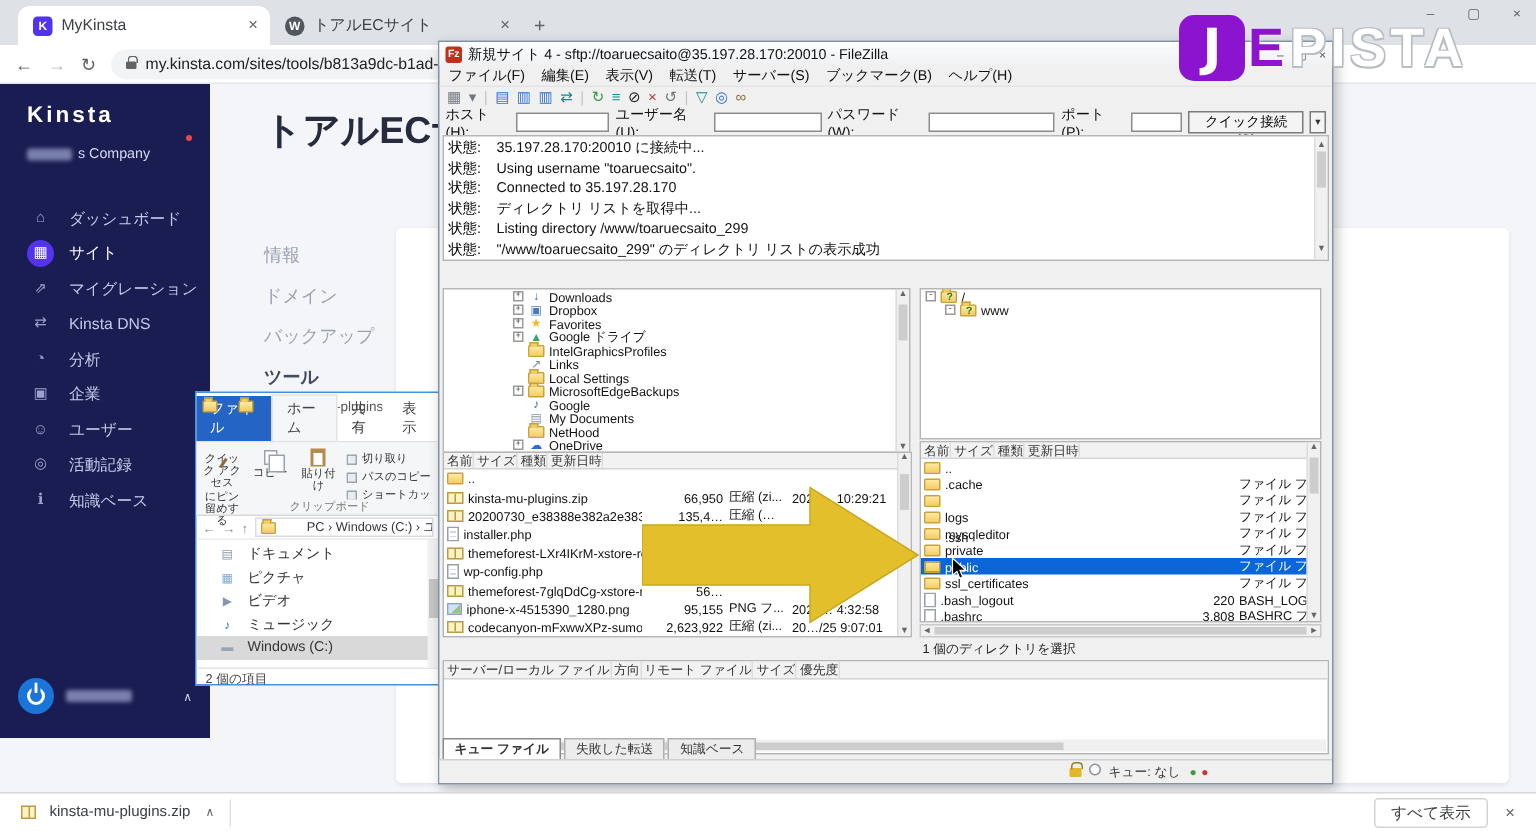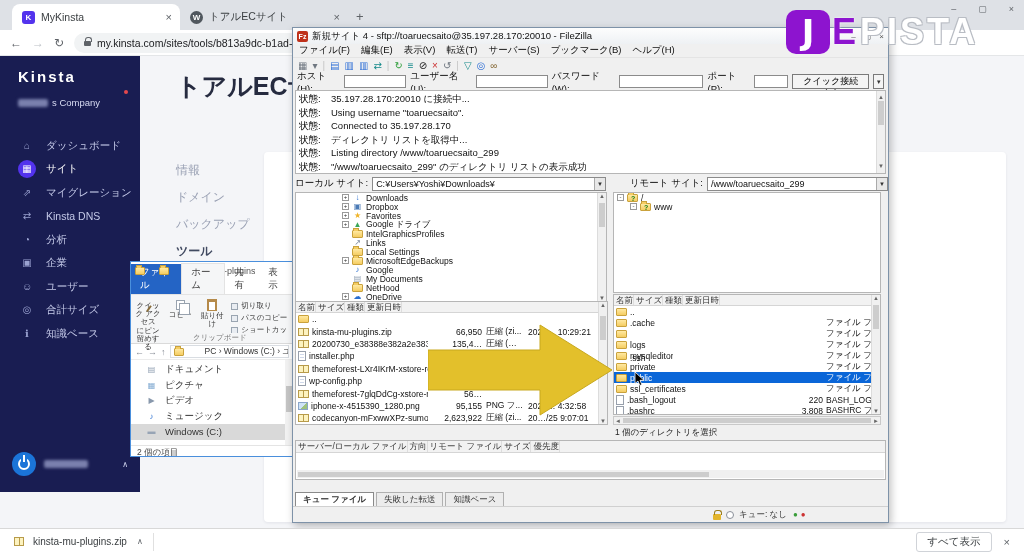--- a/index.html
+++ b/index.html
@@ -136,29 +136,29 @@
   .fz-llist .frow { height:12.4px; }
   .fz-rlist .frow { height:11px; }
   .frow span { overflow:hidden; flex:none; }
   .frow.sel { background:var(--selection); color:#fff; }
   .lc1{width:132px; padding-left:2px; display:flex; align-items:center;} .lc2{width:58px; text-align:right; padding-right:4px;} .lc3{width:42px;} .lc4{width:66px;}
   .rc1{width:182px; padding-left:2px; display:flex; align-items:center;} .rc2{width:30px; text-align:right; padding-right:3px;} .rc3{width:46px;} .rc4{width:20px;}
   .statusline { position:absolute; font-size:8.5px; color:#222; height:12px; }
   .hscroll { position:absolute; height:9px; background:#f0f0f0; border:1px solid #c9c9c9; display:flex; align-items:center; }
   .hscroll .a { font-size:6px; color:#666; width:8px; text-align:center; }
   .hscroll .thumb { height:5px; background:#cdcdcd; flex:1; margin:0 1px; }
-  .fz-qpanel { position:absolute; left:2px; top:412px; width:591px; height:40px; background:#fff; border:1px solid #b6b6b6; }
+  .fz-qpanel { position:absolute; left:2px; top:412px; width:591px; height:63px; background:#fff; border:1px solid #b6b6b6; }
   .fz-qpanel .lhdr { height:12px; }
   .qh { position:absolute; left:1px; right:1px; bottom:1px; height:8px; background:#f0f0f0; display:flex; align-items:center; }
   .qh .thumb { height:5px; width:70%; background:#cdcdcd; margin-left:1px; }
   .fz-qtabs { position:absolute; left:2px; top:464px; display:flex; gap:2px; font-size:8.5px; }
   .qtab { padding:1px 7px; background:#ececec; border:1px solid #b0b0b0; color:#333; }
   .qtab.active { background:#fff; border-color:#8a8a8a; font-weight:bold; }
   .fz-status { position:absolute; left:0; bottom:0; width:595px; height:16px; background:#f0f0f0; border-top:1px solid #d0d0d0; font-size:8.5px; }
-  .fz-status .grp { position:absolute; left:420px; top:2px; display:flex; align-items:center; gap:5px; color:#333; }
+  .fz-status .grp { position:absolute; left:420px; top:2px; display:flex; gap:5px; color:#333; }
   .mini-lock { width:8px; height:6px; background:#e3b52b; border-radius:1px; position:relative; margin-top:3px; }
   .mini-lock::before { content:""; position:absolute; top:-4px; left:1px; width:6px; height:4px; border:1px solid #9a7d1c; border-bottom:none; border-radius:3px 3px 0 0; }
   .mini-clock { width:8px; height:8px; border:1px solid #8a8f98; border-radius:50%; background:#fff; }
   .dots { position:absolute; left:500px; top:3px; display:flex; gap:3px; font-size:8px; }
   .dot-g{color:#3a9d3a} .dot-r{color:#cc3333}
 
   
   .dlbar { position:absolute; left:0; top:528px; width:1024px; height:26px; background:#fff; border-top:1px solid #d8d8d8; z-index:12; display:flex; align-items:center; }
   .dlchip { display:flex; align-items:center; gap:6px; margin-left:14px; font-size:10px; color:#3c4043; }
   .dlchip .fi { width:10px; height:9px; }
@@ -267,21 +267,21 @@
           <div class="knav-item">
           <span class="knav-ic">▣</span>
           <span>企業</span>
         </div>
           <div class="knav-item">
           <span class="knav-ic">☺</span>
           <span>ユーザー</span>
         </div>
           <div class="knav-item">
           <span class="knav-ic">◎</span>
-          <span>合計サイズ</span>
+          <span>活動記録</span>
         </div>
           <div class="knav-item">
           <span class="knav-ic">ℹ</span>
           <span>知識ベース</span>
         </div>
         </div>
       <div class="kuser">
         <span class="power"></span>
         <span class="blurblock" style="width:44px;"></span>
         <span class="chev">∧</span>
@@ -456,32 +456,20 @@
           <span>"/www/toaruecsaito_299" のディレクトリ リストの表示成功</span>
         </div>
         </div>
       <div class="vscroll">
           <span class="a up">▲</span>
           <div class="thumb"></div>
           <span class="a dn">▼</span>
         </div>
     </div>
 
-    <div class="fz-sitebar">
-      <span style="flex:none;padding-right:4px;">ローカル サイト:</span>
-      <div class="combo" style="width:252px;">
-        <span>C:¥Users¥Yoshi¥Downloads¥</span>
-        <span class="dd">▼</span>
-      </div>
-      <span style="flex:none;padding:0 4px 0 24px;">リモート サイト:</span>
-      <div class="combo" style="width:195px;">
-        <span>/www/toaruecsaito_299</span>
-        <span class="dd">▼</span>
-      </div>
-    </div>
 
     <div class="treebox fz-ltree" style="left:2px;top:164px;width:312px;height:110px;">
       <div>
 
       <div class="trow">
           <span class="expand">+</span>
           <span class="fi" data-icon="down">↓</span>
           <span>Downloads</span>
         </div>
           <div class="trow">

